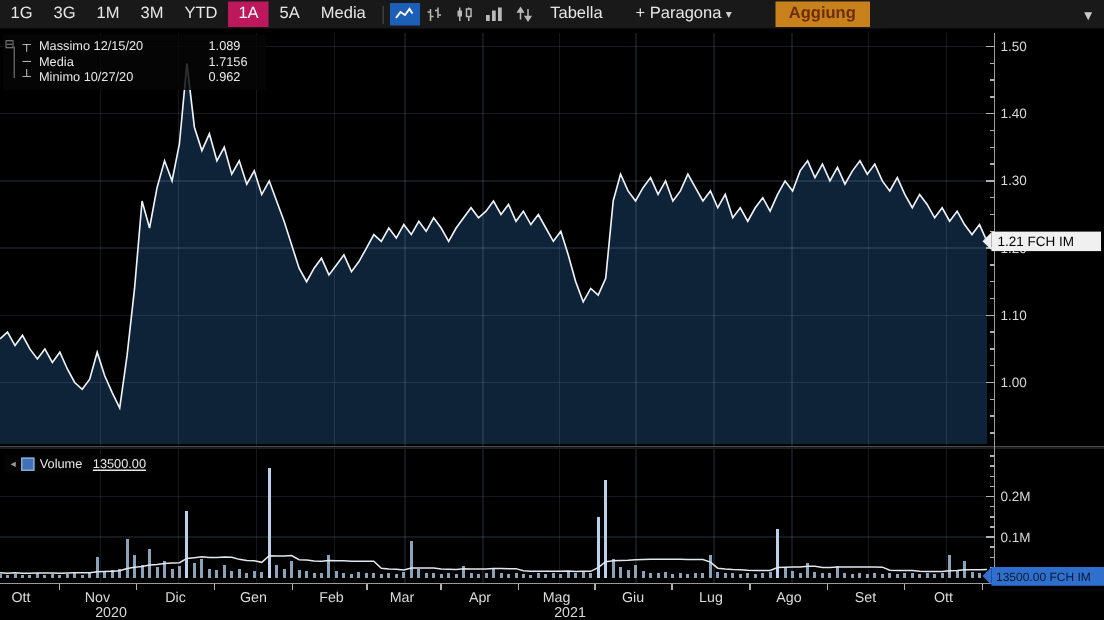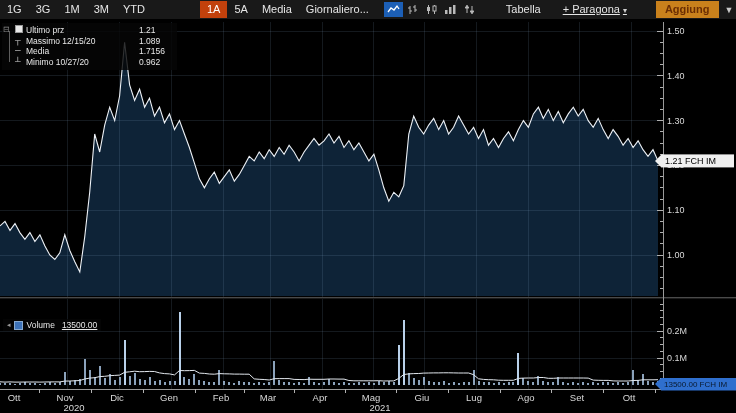--- a/index.html
+++ b/index.html
@@ -1,61 +1,60 @@
 <!DOCTYPE html>
 <html><head>
 <meta charset="utf-8">
 <style>
   html,body{margin:0;padding:0;background:#000;width:736px;height:413px;overflow:hidden;
     font-family:"Liberation Sans",sans-serif;-webkit-font-smoothing:antialiased;}
   .toolbar{position:absolute;left:0;top:0;width:736px;height:19px;background:#191919;
     display:flex;align-items:center;color:#e6e6e6;font-size:11px;white-space:nowrap;}
   .tb-btn{background:transparent;border:0;color:#e6e6e6;font:11px "Liberation Sans",sans-serif;
     padding:0 7px;height:17px;line-height:17px;cursor:pointer;}
-  .tb-btn.sel{background:#c2410c;color:#fff;margin-left:48px;}
+  .tb-btn.sel{background:#be185d;color:#fff;}
   .tb-btn.amber{background:#c9811c;color:#6b2e03;font-weight:bold;padding:0 9px;margin-left:22px;}
   .tb-sep{width:1px;height:12px;background:#3d3d3d;margin:0 4px;}
   .tb-icon{background:transparent;border:0;width:20px;height:15px;padding:1px 3px;cursor:pointer;display:flex;align-items:center;justify-content:center;}
   .tb-icon.sel{background:#1c5fb6;}
   .tb-icon svg{display:block;}
   .tb-spacer{flex:1;}
   .caret{font-size:8px;margin-left:3px;color:#cfcfcf;}
   .tb-right{color:#c9c9c9;font-size:9px;padding:0 6px;background:transparent;border:0;cursor:pointer;}
   .chart-wrap{position:absolute;left:0;top:19px;width:736px;height:394px;}
   #chart-svg{position:absolute;left:0;top:0;}
   .legend{position:absolute;left:2px;top:4px;width:158px;background:rgba(6,6,6,0.82);
     color:#e8e8e8;font-size:8.5px;line-height:10.5px;padding:2px 4px 3px 13px;}
   .legend .expander{position:absolute;left:1px;top:2px;color:#8a8a8a;font-size:8px;cursor:pointer;}
   .legend .rail{position:absolute;left:7px;top:8px;bottom:8px;width:1px;background:#5d5d5d;}
   .lrow{display:flex;align-items:center;height:10.5px;cursor:pointer;}
   .lrow .mk{width:11px;color:#dcdcdc;font-size:8px;text-align:left;}
   .lrow .mk .sq{display:inline-block;width:6px;height:6px;background:#e9e9e9;border:1px solid #9a9a9a;}
   .lrow .lb{flex:1;}
   .lrow .vl{text-align:left;width:34px;}
-  .vol-legend{position:absolute;left:3px;top:300px;display:flex;align-items:center;
+  .vol-legend{position:absolute;left:3px;top:284px;display:flex;align-items:center;
     color:#e8e8e8;font-size:8.5px;background:rgba(6,6,6,0.75);padding:1px 4px;text-align:right;}
   .vol-arrow{color:#9a9a9a;font-size:7px;margin-right:3px;cursor:pointer;}
   .vol-swatch{display:inline-block;width:7px;height:7px;background:#3d72b8;border:1px solid #87a9d0;margin-right:4px;}
   .vol-value{margin-left:7px;text-decoration:underline;}
 </style>
 </head>
 <body>
 
 <div class="toolbar">
   <div id="range-buttons" style="display:flex;">
       <button class="tb-btn">1G</button>
       <button class="tb-btn">3G</button>
       <button class="tb-btn">1M</button>
       <button class="tb-btn">3M</button>
       <button class="tb-btn">YTD</button>
       <button class="tb-btn sel">1A</button>
       <button class="tb-btn">5A</button>
       <button class="tb-btn">Media</button>
     </div>
-  <button class="tb-btn">Giornaliero...</button>
   <div class="tb-sep"></div>
   <button class="tb-icon sel">
     <svg width="13" height="11" viewBox="0 0 13 11">
         <polyline points="1,8 4,4 7,6 10,2 12,5" fill="none" stroke="#ffffff" stroke-width="1.3"></polyline>
       </svg>
   </button>
   <button class="tb-icon">
     <svg width="13" height="11" viewBox="0 0 13 11" stroke="#b9b9b9" stroke-width="1">
       <line x1="4" y1="2" x2="4" y2="10"></line>
         <line x1="2" y1="4" x2="4" y2="4"></line>
@@ -81,22 +80,22 @@
     </svg>
   </button>
   <button class="tb-icon">
     <svg width="13" height="11" viewBox="0 0 13 11" stroke="#b9b9b9" stroke-width="1" fill="#b9b9b9">
       <line x1="4" y1="2.5" x2="4" y2="9"></line>
         <polygon points="2.2,4 5.8,4 4,1.2"></polygon>
       <line x1="9" y1="2" x2="9" y2="8.5"></line>
         <polygon points="7.2,7 10.8,7 9,9.8"></polygon>
     </svg>
   </button>
-  <button class="tb-btn" style="margin-left:20px;">Tabella</button>
-  <button class="tb-btn" style="margin-left:8px;text-decoration:underline;">
+  <button class="tb-btn" style="margin-left:0;">Tabella</button>
+  <button class="tb-btn" style="margin-left:8px;">
     <span>+ Paragona</span><span class="caret">▾</span>
   </button>
   <button class="tb-btn amber">Aggiung</button>
   <div class="tb-spacer"></div>
   <button class="tb-right">▼</button>
 </div>
 
 <div class="chart-wrap">
   <svg id="chart-svg" width="736" height="394">
       <g>
@@ -350,25 +349,20 @@
         <polygon points="655,365 661,359 661,371" fill="#2f6fce"></polygon>
         <rect x="661" y="359" width="75" height="12.5" fill="#2f6fce"></rect>
         <text x="664" y="368" fill="#0a1a2e" font-size="8" font-family="Liberation Sans">13500.00 FCH IM</text>
       </g>
     </svg>
   <div class="legend">
     <span class="expander">⊟</span>
     <div class="rail"></div>
     <div id="legend-rows">
         <div class="lrow">
-          <span class="mk"><span class="sq"></span></span>
-          <span class="lb">Ultimo prz</span>
-          <span class="vl">1.21</span>
-        </div>
-        <div class="lrow">
           <span class="mk">┬</span>
           <span class="lb">Massimo 12/15/20</span>
           <span class="vl">1.089</span>
         </div>
         <div class="lrow">
           <span class="mk">─</span>
           <span class="lb">Media</span>
           <span class="vl">1.7156</span>
         </div>
         <div class="lrow">

